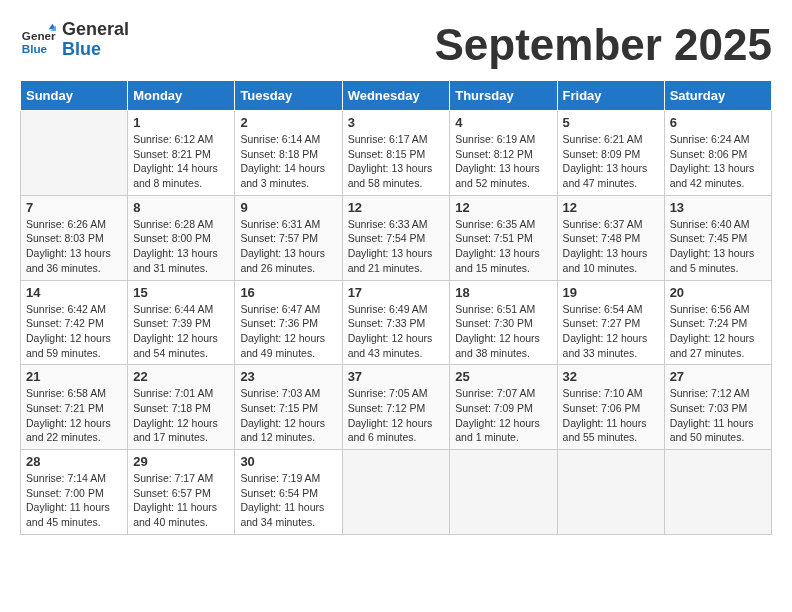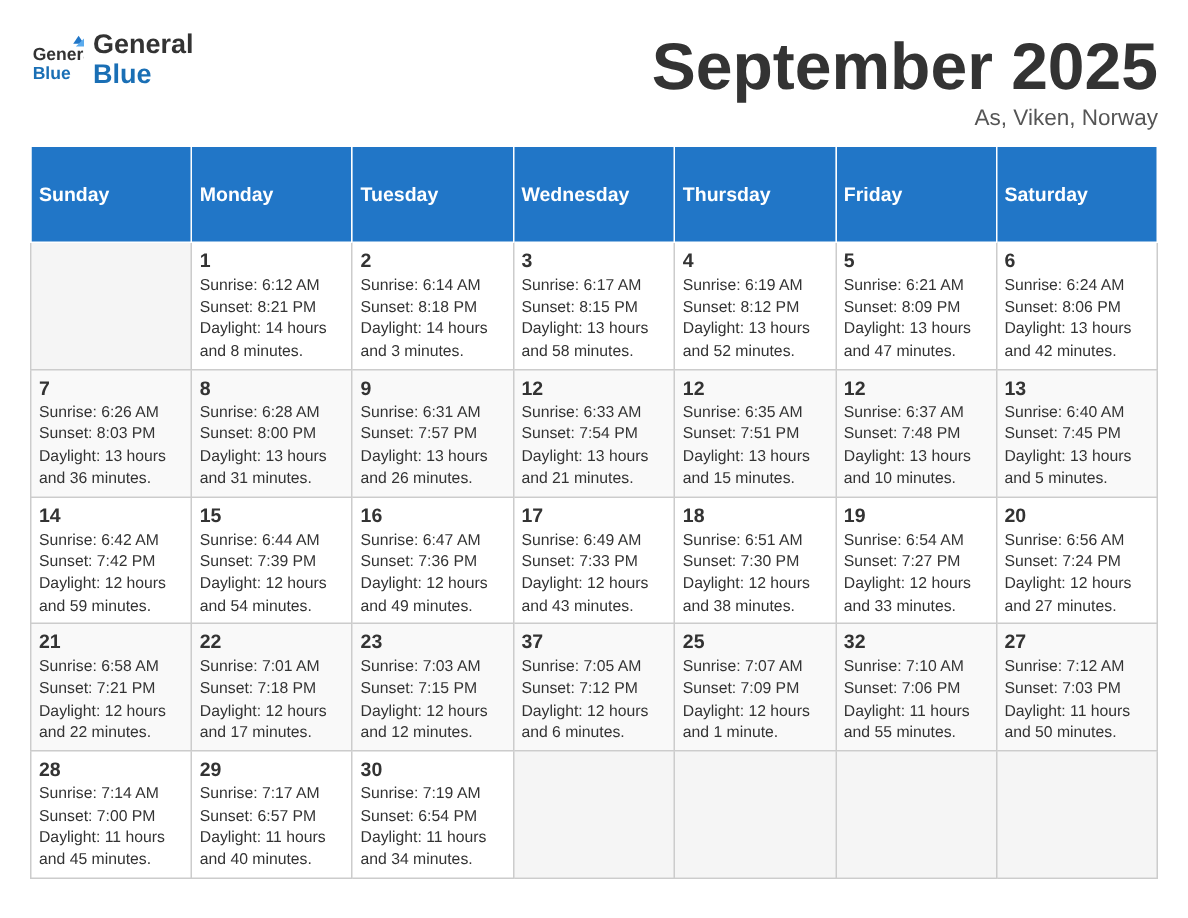--- a/index.html
+++ b/index.html
@@ -47,21 +47,21 @@
       color: #555;
     }
     table {
       width: 100%;
       border-collapse: collapse;
       font-size: 11px;
     }
     thead tr th {
       background-color: #2176c7;
       color: #fff;
-      padding: 24px 5px;
+      padding: 7px 5px;
       text-align: left;
       font-size: 13px;
       font-weight: bold;
       border: 1px solid #fff;
     }
     tbody tr td {
       border: 1px solid #ccc;
       vertical-align: top;
       padding: 4px 5px;
       width: 108px;
@@ -99,21 +99,20 @@
     </svg>
     <div>
       <div class="logo-text">
         <div>General</div>
         <div><span>Blue</span></div>
       </div>
     </div>
   </div>
   <div class="title-block">
     <div class="month-title">September 2025</div>
-    <div class="subtitle">As, Viken, Norway</div>
   </div>
 </div>
 
 <table>
   <thead>
     <tr>
     <th>Sunday</th>
         <th>Monday</th>
         <th>Tuesday</th>
         <th>Wednesday</th>

